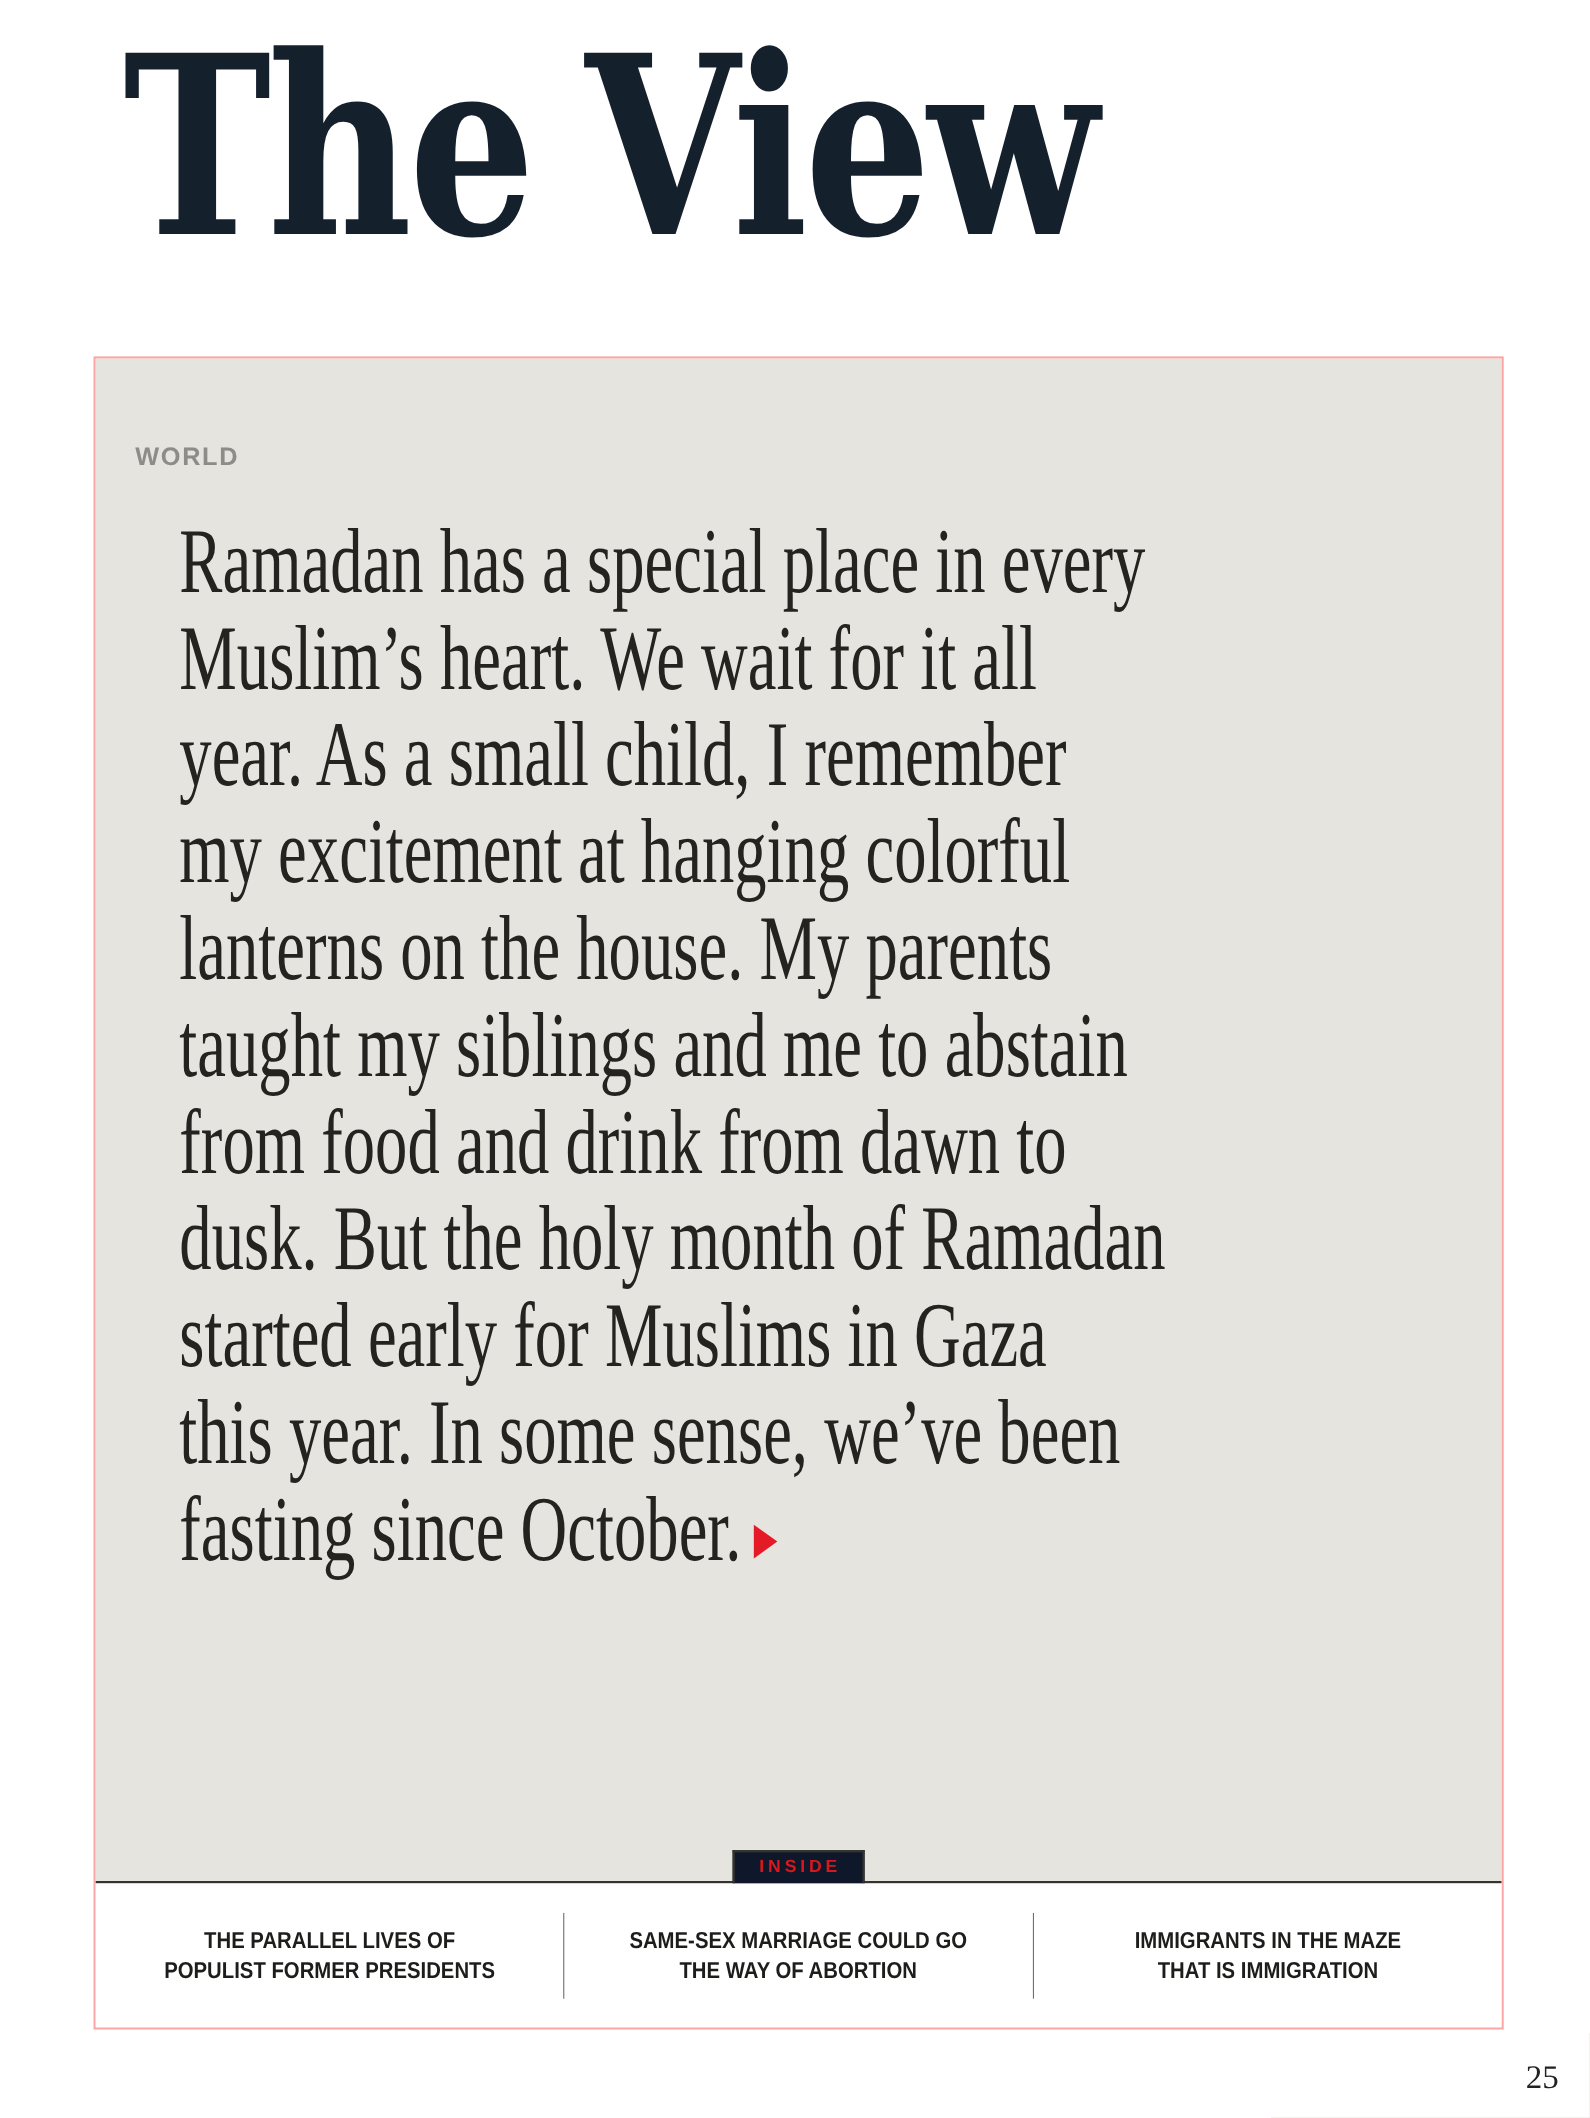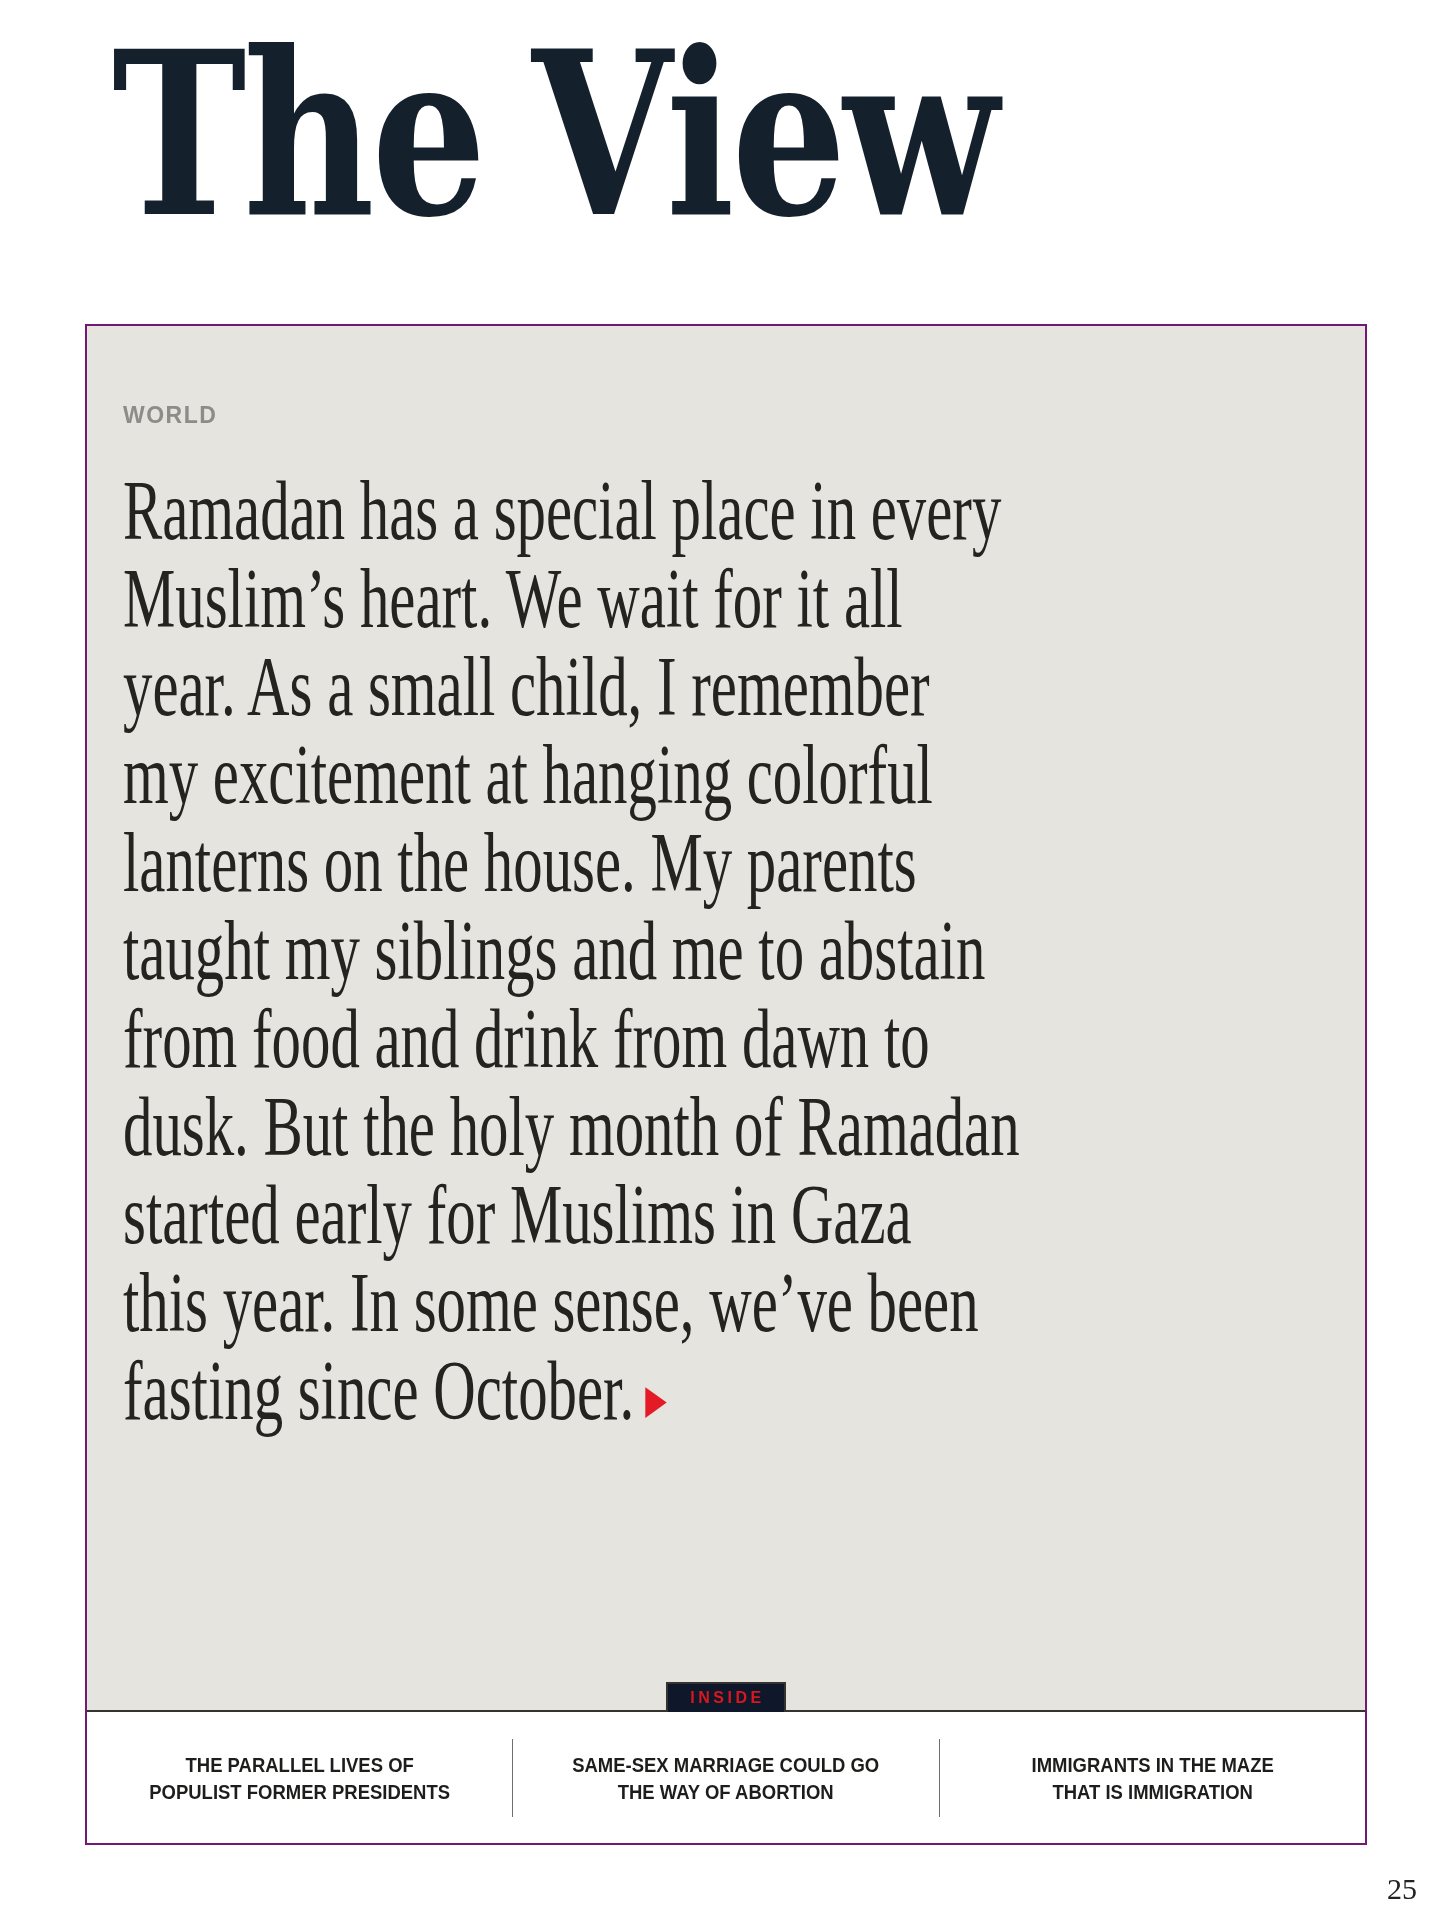--- a/index.html
+++ b/index.html
@@ -28,21 +28,21 @@
     white-space: nowrap;
   }
 
   
   .feature-box {
     position: absolute;
     left: 85px;
     top: 324px;
     width: 1282px;
     height: 1521px;
-    border: 2px solid #701a75;
+    border: 2px solid #fca5a5;
     background: #ffffff;
   }
   .feature-content {
     position: relative;
     height: 1384px;
     background: #e6e4de;
     padding: 76px 30px 0 36px;
   }
 
   .kicker {
@@ -71,20 +71,21 @@
     font-size: 23px;
     font-weight: bold;
     letter-spacing: 0.5px;
     color: #de1820;
   }
 
   .body-text {
     margin-top: 38px;
     font-family: "Liberation Serif", serif;
     color: #242320;
+    margin-left: 40px;
   }
   .body-line {
     font-size: 84px;
     line-height: 88px;
     transform: scaleX(0.70);
     transform-origin: left center;
     white-space: nowrap;
   }
   .continue-arrow {
     display: inline-block;

